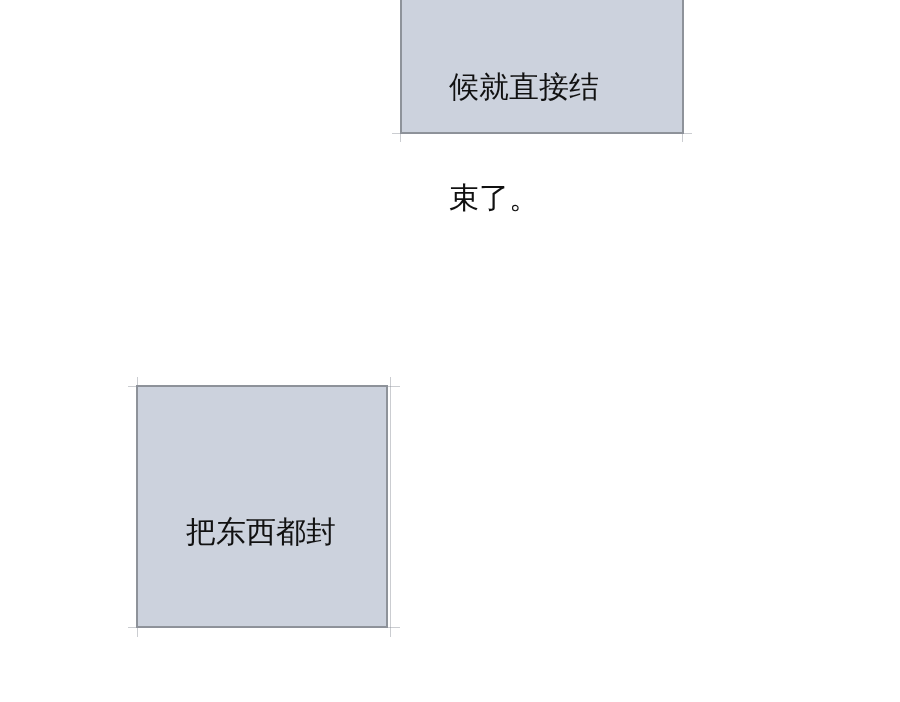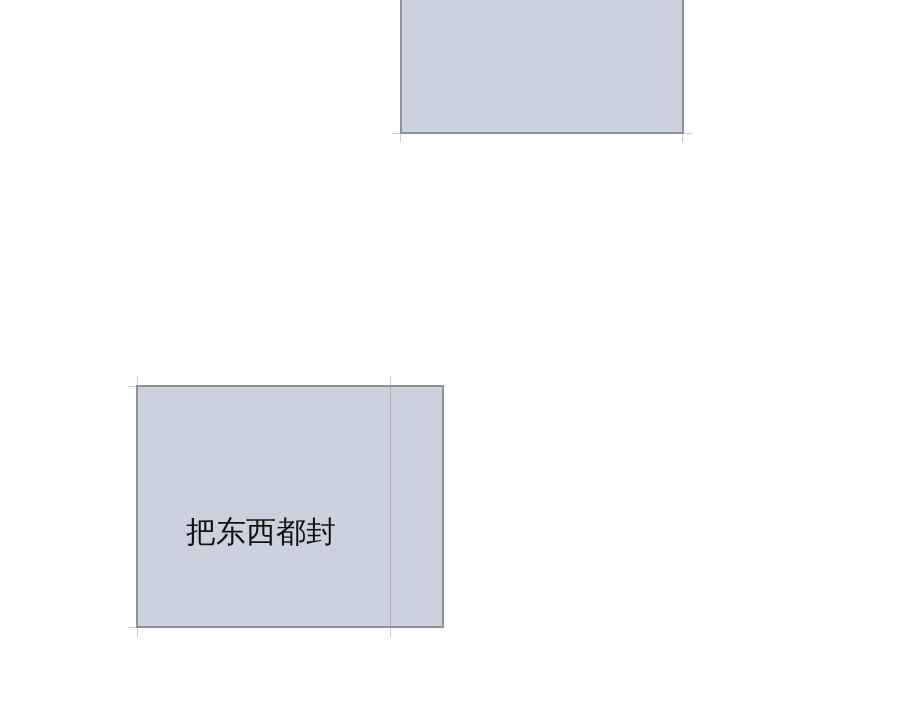--- a/index.html
+++ b/index.html
@@ -26,21 +26,21 @@
     .panel.top {
       left: 400px;
       top: -4px;
       width: 284px;
       height: 138px;
       border-top: none;
     }
     .panel.bottom {
       left: 136px;
       top: 385px;
-      width: 308px;
+      width: 252px;
       height: 243px;
     }
     .tick {
       position: absolute;
       background: rgba(140,145,152,0.45);
     }
     .text {
       position: absolute;
       color: #111111;
       font-size: 30px;
@@ -55,20 +55,22 @@
     .panel.bottom .text {
       left: 48px;
       top: 52px;
     }
   </style>
 </head>
 <body>
 
 <div class="panel top">
   <div class="text">
+    <div>候就直接结</div>
+    <div>束了。</div>
   </div>
 </div>
 
 <div class="tick" style="left:392px; top:133px; width:300px; height:1px;"></div>
 <div class="tick" style="left:400px; top:134px; width:1px; height:8px;"></div>
 <div class="tick" style="left:682px; top:134px; width:1px; height:8px;"></div>
 
 <div class="panel bottom">
   <div class="text">
     <div>把东西都封</div>

